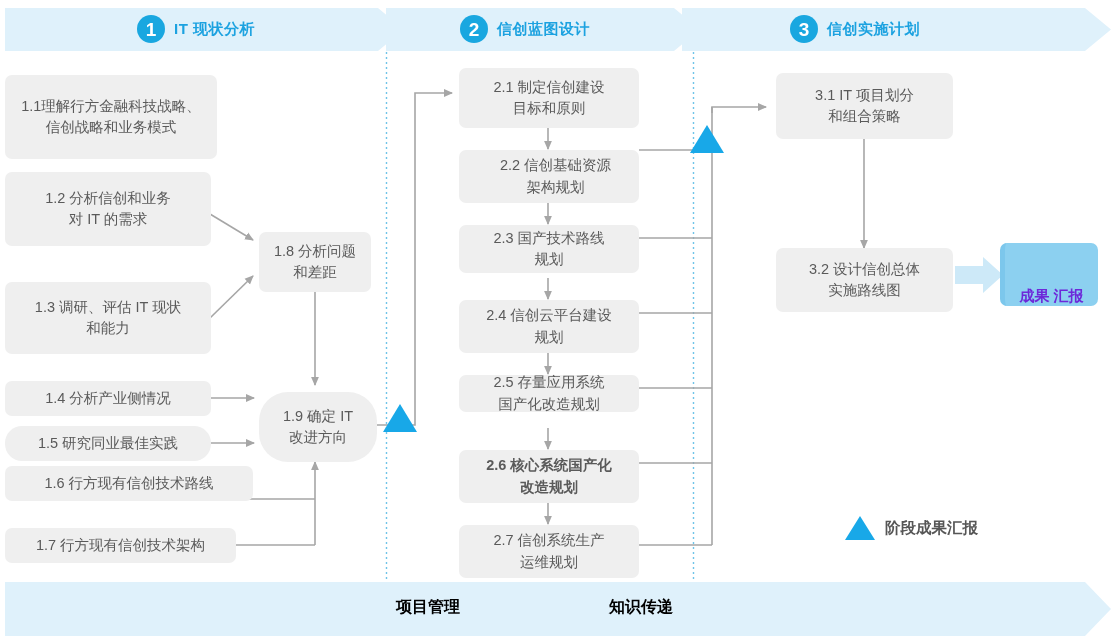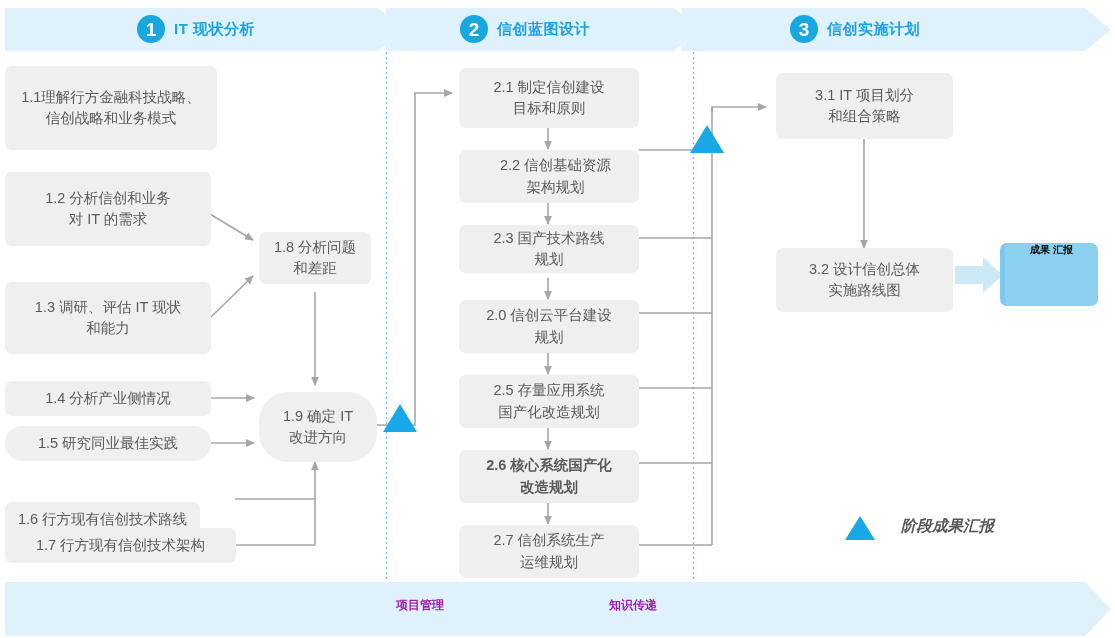--- a/index.html
+++ b/index.html
@@ -46,45 +46,45 @@
     text-align: center;
     padding: 4px 8px;
   }
   .box span { display:block; }
 
   
   .result-box {
     position: absolute; z-index: 4;
     background: #8CD0F0;
     border-radius: 7px;
-    color: #000000;
-    font-size: 10px; font-weight: bold;
+    color: #6d28d9;
+    font-size: 15px; font-weight: bold;
     line-height: 1.35;
-    display:flex; align-items:flex-start; justify-content:center;
+    display:flex; align-items:flex-end; justify-content:center;
     text-align:center;
     border-left: 5px solid #7CC7EC;
   }
 
   
   .legend {
     position:absolute; z-index:5;
-    display:flex; gap:26px;font-style:italic;
+    display:flex; align-items:center; gap:10px;
   }
   .legend-tri {
     width:0; height:0;
     border-left: 15px solid transparent;
     border-right: 15px solid transparent;
     border-bottom: 24px solid #18A8E8;
   }
   .legend-text { font-size:15.5px; font-weight:bold; color:#565656; }
 
   
   .footer-label {
     position:absolute; z-index:5;
-    font-size:12px; font-weight:bold; color:#a21caf;
+    font-size:16px; font-weight:bold; color:#000000;
     white-space:nowrap;
   }
 </style>
 </head>
 <body>
 
 <div id="stage">
 
   <svg class="layer bg" viewBox="0 0 1115 638">
 
@@ -165,21 +165,21 @@
   </div>
   <div class="phase-label" style="left:460px; top:15px;">
     <div class="phase-num">2</div>
     <div class="phase-text">信创蓝图设计</div>
   </div>
   <div class="phase-label" style="left:790px; top:15px;">
     <div class="phase-num">3</div>
     <div class="phase-text">信创实施计划</div>
   </div>
 
-  <div class="box" style="left:5px; top:66px; width:212px; height:84px;justify-content:center;">
+  <div class="box" style="left:5px; top:75px; width:212px; height:84px;justify-content:center;">
     <div>
       <span>1.1理解行方金融科技战略、</span>
       <span>信创战略和业务模式</span>
     </div>
   </div>
 
   <div class="box" style="left:5px; top:172px; width:206px; height:74px;">
     <div>
       <span>1.2 分析信创和业务</span>
       <span>对 IT 的需求</span>
@@ -198,33 +198,33 @@
         <span>1.4 分析产业侧情况</span>
       </div>
   </div>
 
   <div class="box" style="left:5px; top:426px; width:206px; height:35px;border-radius:17px;">
     <div>
         <span>1.5 研究同业最佳实践</span>
       </div>
   </div>
 
-  <div class="box" style="left:5px; top:502px; width:195px; height:35px;">
+  <div class="box" style="left:5px; top:466px; width:248px; height:35px;">
     <div>
         <span>1.6 行方现有信创技术路线</span>
       </div>
   </div>
 
   <div class="box" style="left:5px; top:528px; width:231px; height:35px;">
     <div>
         <span>1.7 行方现有信创技术架构</span>
       </div>
   </div>
 
-  <div class="box" style="left:259px; top:232px; width:112px; height:52px;">
+  <div class="box" style="left:259px; top:232px; width:112px; height:60px;">
     <div>
       <span>1.8 分析问题</span>
       <span>和差距</span>
     </div>
   </div>
 
   <div class="box" style="left:259px; top:392px; width:118px; height:70px;border-radius:29px;">
     <div>
       <span>1.9 确定 IT</span>
       <span>改进方向</span>
@@ -244,25 +244,25 @@
     </div>
   </div>
   <div class="box" style="left:459px; top:225px; width:180px; height:48px;text-align:center;">
     <div>
       <span>2.3 国产技术路线</span>
       <span>规划</span>
     </div>
   </div>
   <div class="box" style="left:459px; top:300px; width:180px; height:53px;">
     <div>
-      <span>2.0 信创云平台建设</span>
+      <span>2.4 信创云平台建设</span>
       <span>规划</span>
     </div>
   </div>
-  <div class="box" style="left:459px; top:375px; width:180px; height:53px;">
+  <div class="box" style="left:459px; top:375px; width:180px; height:37px;">
     <div>
       <span>2.5 存量应用系统</span>
       <span>国产化改造规划</span>
     </div>
   </div>
   <div class="box" style="left:459px; top:450px; width:180px; height:53px;font-weight:bold;">
     <div>
       <span>2.6 核心系统国产化</span>
       <span>改造规划</span>
     </div>

